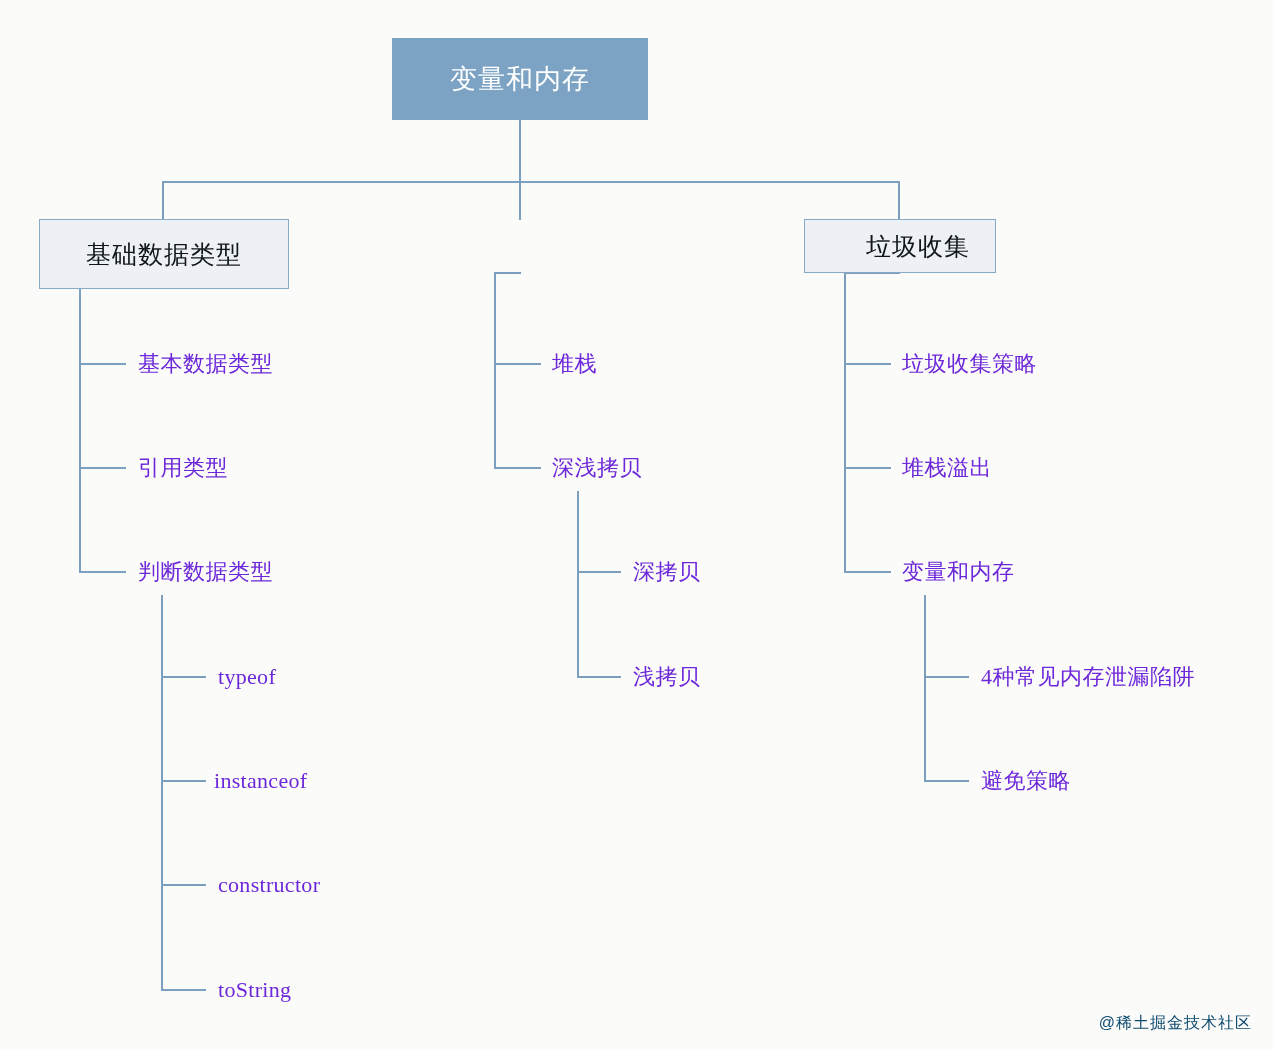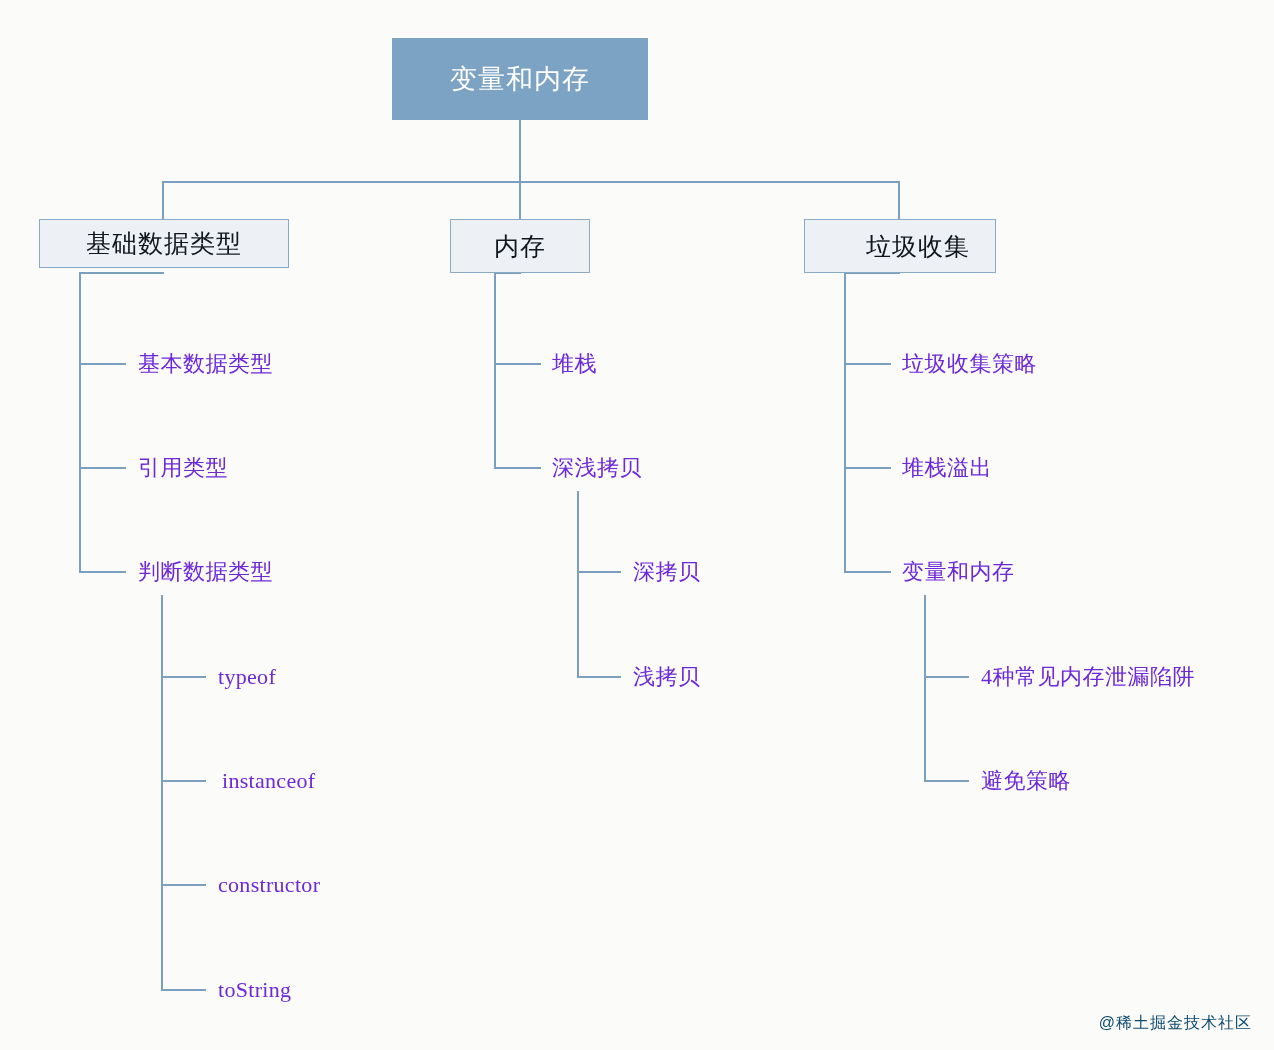--- a/index.html
+++ b/index.html
@@ -125,35 +125,34 @@
       <path d="M845,572 L890,572"></path>
 
       <path d="M925,596 L925,781"></path>
       <path d="M925,677 L968,677"></path>
       <path d="M925,781 L968,781"></path>
     </g>
   </svg>
 
   <div class="node-box node-root" style="left:392px; top:38px; width:256px; height:82px;">变量和内存</div>
 
-  <div class="node-box node-level2" style="left:39px; top:219px; width:250px; height:49px;font-family:Liberation Serif, serif;">基础数据类型</div>
+  <div class="node-box node-level2" style="left:39px; top:219px; width:250px; height:70px;font-family:Liberation Serif, serif;">基础数据类型</div>
 
-  <div class="node-box node-level2" style="left:450px; top:219px; width:140px; height:54px;">内存</div>
 
   <div class="node-box node-level2" style="left:804px; top:219px; width:192px; height:54px;padding-left:36px;">垃圾收集</div>
 
   <div class="leaf leaf-cn" style="left:138px; top:353px;">基本数据类型</div>
 
   <div class="leaf leaf-cn" style="left:138px; top:457px;">引用类型</div>
 
   <div class="leaf leaf-cn" style="left:138px; top:561px;">判断数据类型</div>
 
   <div class="leaf leaf-en" style="left:218px; top:666px;">typeof</div>
 
-  <div class="leaf leaf-en" style="left:222px; top:770px;">instanceof</div>
+  <div class="leaf leaf-en" style="left:214px; top:770px;">instanceof</div>
 
   <div class="leaf leaf-en" style="left:218px; top:874px;">constructor</div>
 
   <div class="leaf leaf-en" style="left:218px; top:979px;">toString</div>
 
   <div class="leaf leaf-cn" style="left:552px; top:353px;">堆栈</div>
 
   <div class="leaf leaf-cn" style="left:552px; top:457px;">深浅拷贝</div>
 
   <div class="leaf leaf-cn" style="left:633px; top:561px;">深拷贝</div>

